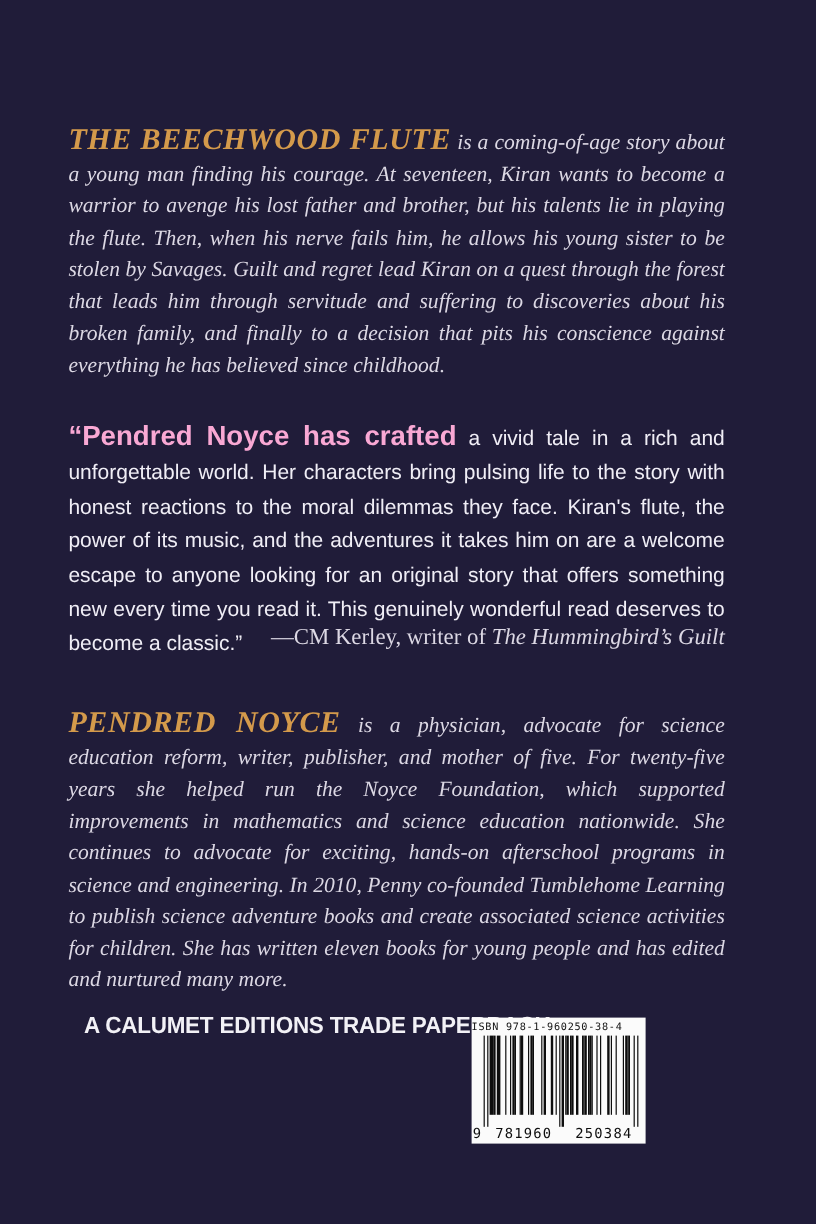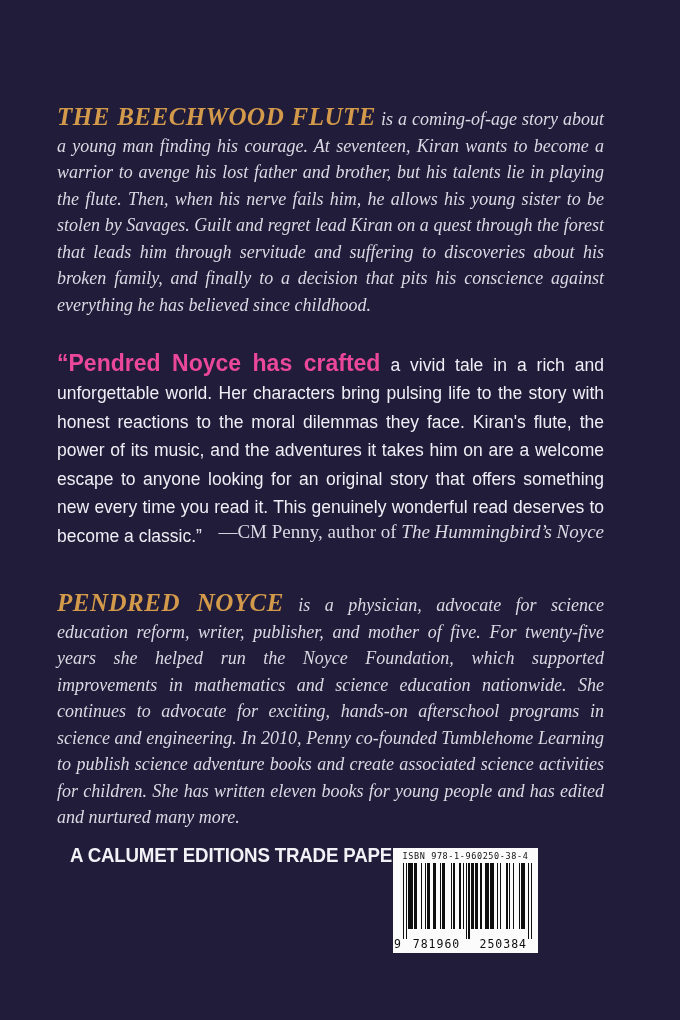--- a/index.html
+++ b/index.html
@@ -43,21 +43,21 @@
     font-family: "Liberation Sans", sans-serif;
     font-size: 17.5px;
     line-height: 28.5px;
     color: #f0eef6;
     text-align: justify;
   }
   .sans-lead {
     font-family: "Liberation Sans", sans-serif;
     font-weight: bold;
     font-size: 23px;
-    color: #ec4899;
+    color: #f9a8d4;
     white-space: nowrap;
   }
   .attribution {
     font-family: "Liberation Serif", serif;
     font-size: 19px;
     color: #dcd8e4;
     text-align: right;
   }
   .attribution .book-title {
     font-style: italic;
@@ -82,21 +82,21 @@
     top: 848px;
     width: 145px;
     height: 105px;
     background: #fbfbfb;
   }
   .isbn-line {
     position: absolute;
     top: 3px;
     left: 0;
     right: 0;
-    text-align: center;
+    text-align: left;
     font-family: "DejaVu Sans Mono", monospace;
     font-size: 8.5px;
     letter-spacing: 0.6px;
     color: #111;
     white-space: nowrap;
   }
   .barcode-bars {
     position: absolute;
     left: 10px;
     top: 15px;
@@ -128,21 +128,21 @@
 </style>
 </head>
 <body>
 
 <div class="cover">
 
   <p class="block serif-para" style="top: 86px;"><span class="serif-lead">THE BEECHWOOD FLUTE</span><span> is a coming-of-age story about a young man finding his courage. At seventeen, Kiran wants to become a warrior to avenge his lost father and brother, but his talents lie in playing the flute. Then, when his nerve fails him, he allows his young sister to be stolen by Savages. Guilt and regret lead Kiran on a quest through the forest that leads him through servitude and suffering to discoveries about his broken family, and finally to a decision that pits his conscience against everything he has believed since childhood.</span></p>
 
   <p class="block sans-para" style="top: 331px;"><span class="sans-lead">“Pendred Noyce has crafted</span><span> a vivid tale in a rich and unforgettable world. Her characters bring pulsing life to the story with honest reactions to the moral dilemmas they face. Kiran's flute, the power of its music, and the adventures it takes him on are a welcome escape to anyone looking for an original story that offers something new every time you read it. This genuinely wonderful read deserves to become a classic.”</span></p>
 
-  <p class="block attribution" style="top: 502px;"><span>—CM Penny, author of </span><span class="book-title">The Hummingbird’s Noyce</span></p>
+  <p class="block attribution" style="top: 502px;"><span>—CM Kerley, writer of </span><span class="book-title">The Hummingbird’s Guilt</span></p>
 
   <p class="block serif-para" style="top: 572px;"><span class="serif-lead">PENDRED NOYCE</span><span> is a physician, advocate for science education reform, writer, publisher, and mother of five. For twenty-five years she helped run the Noyce Foundation, which supported improvements in mathematics and science education nationwide. She continues to advocate for exciting, hands-on afterschool programs in science and engineering. In 2010, Penny co-founded Tumblehome Learning to publish science adventure books and create associated science activities for children. She has written eleven books for young people and has edited and nurtured many more.</span></p>
 
   <div class="imprint">A CALUMET EDITIONS TRADE PAPERBACK</div>
 
   <div class="barcode-box">
     <div class="isbn-line">ISBN 978-1-960250-38-4</div>
     <div class="barcode-bars">
         <div class="bar on guard"></div>
         <div class="bar guard"></div>

